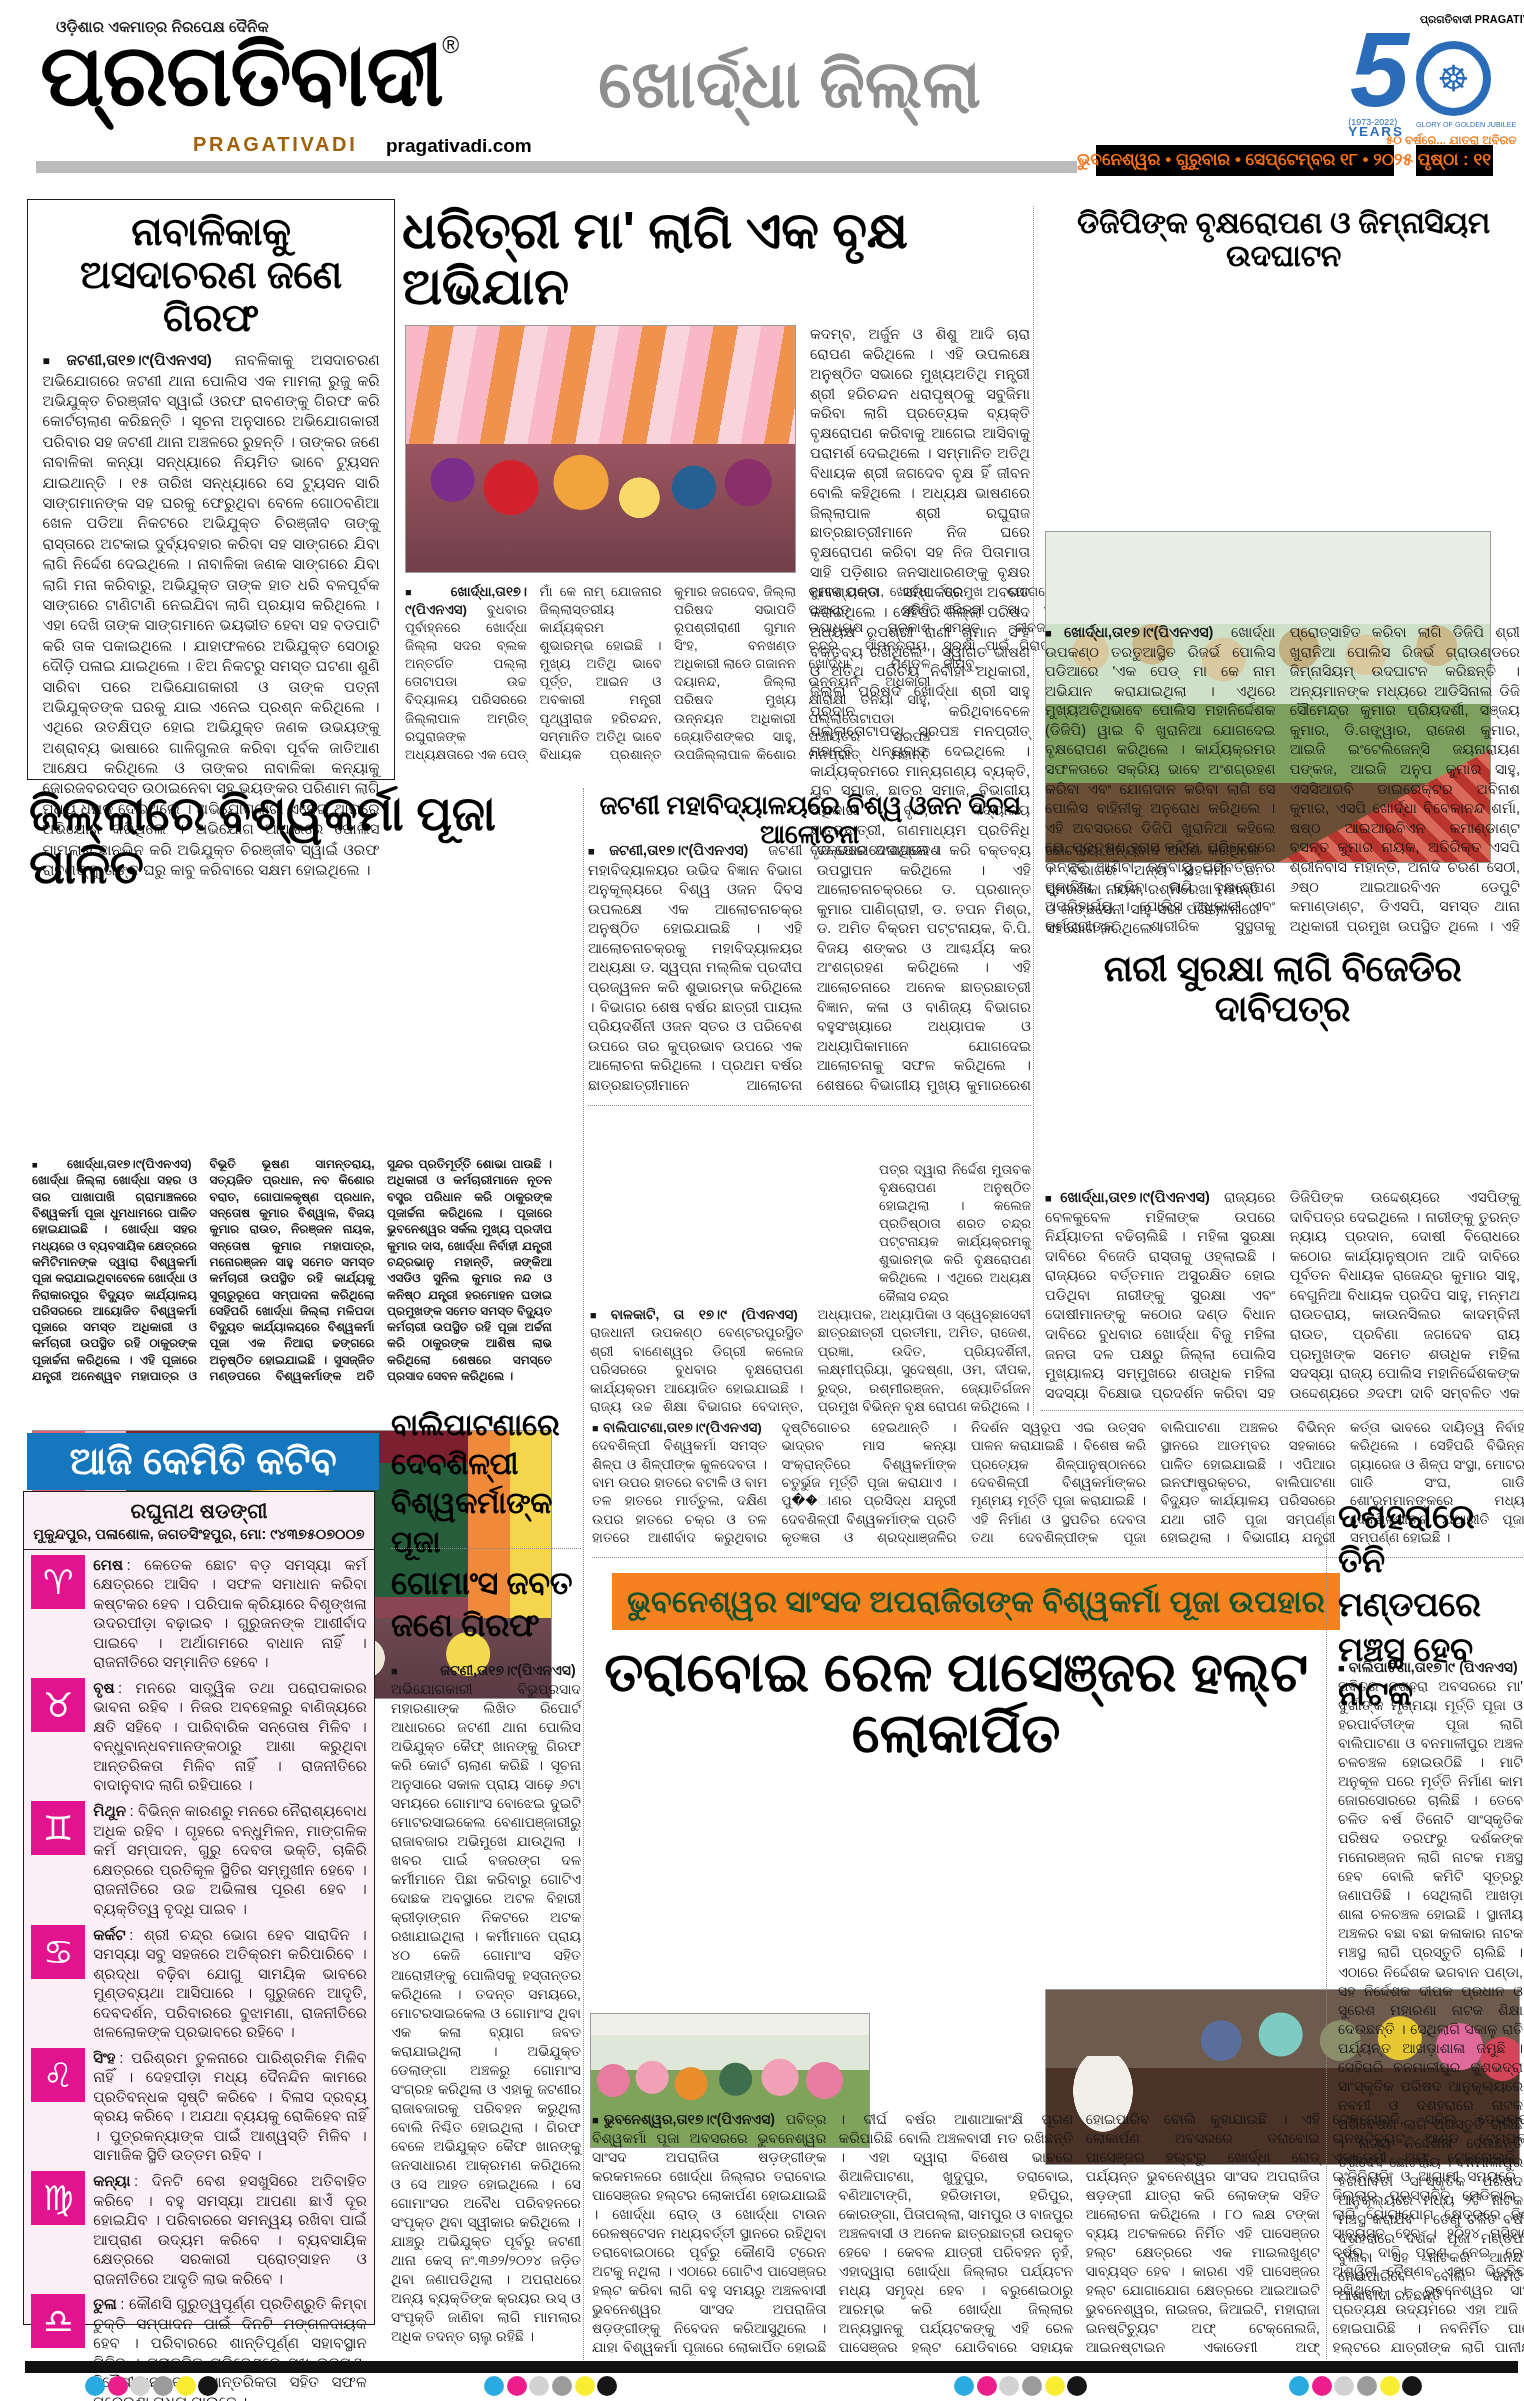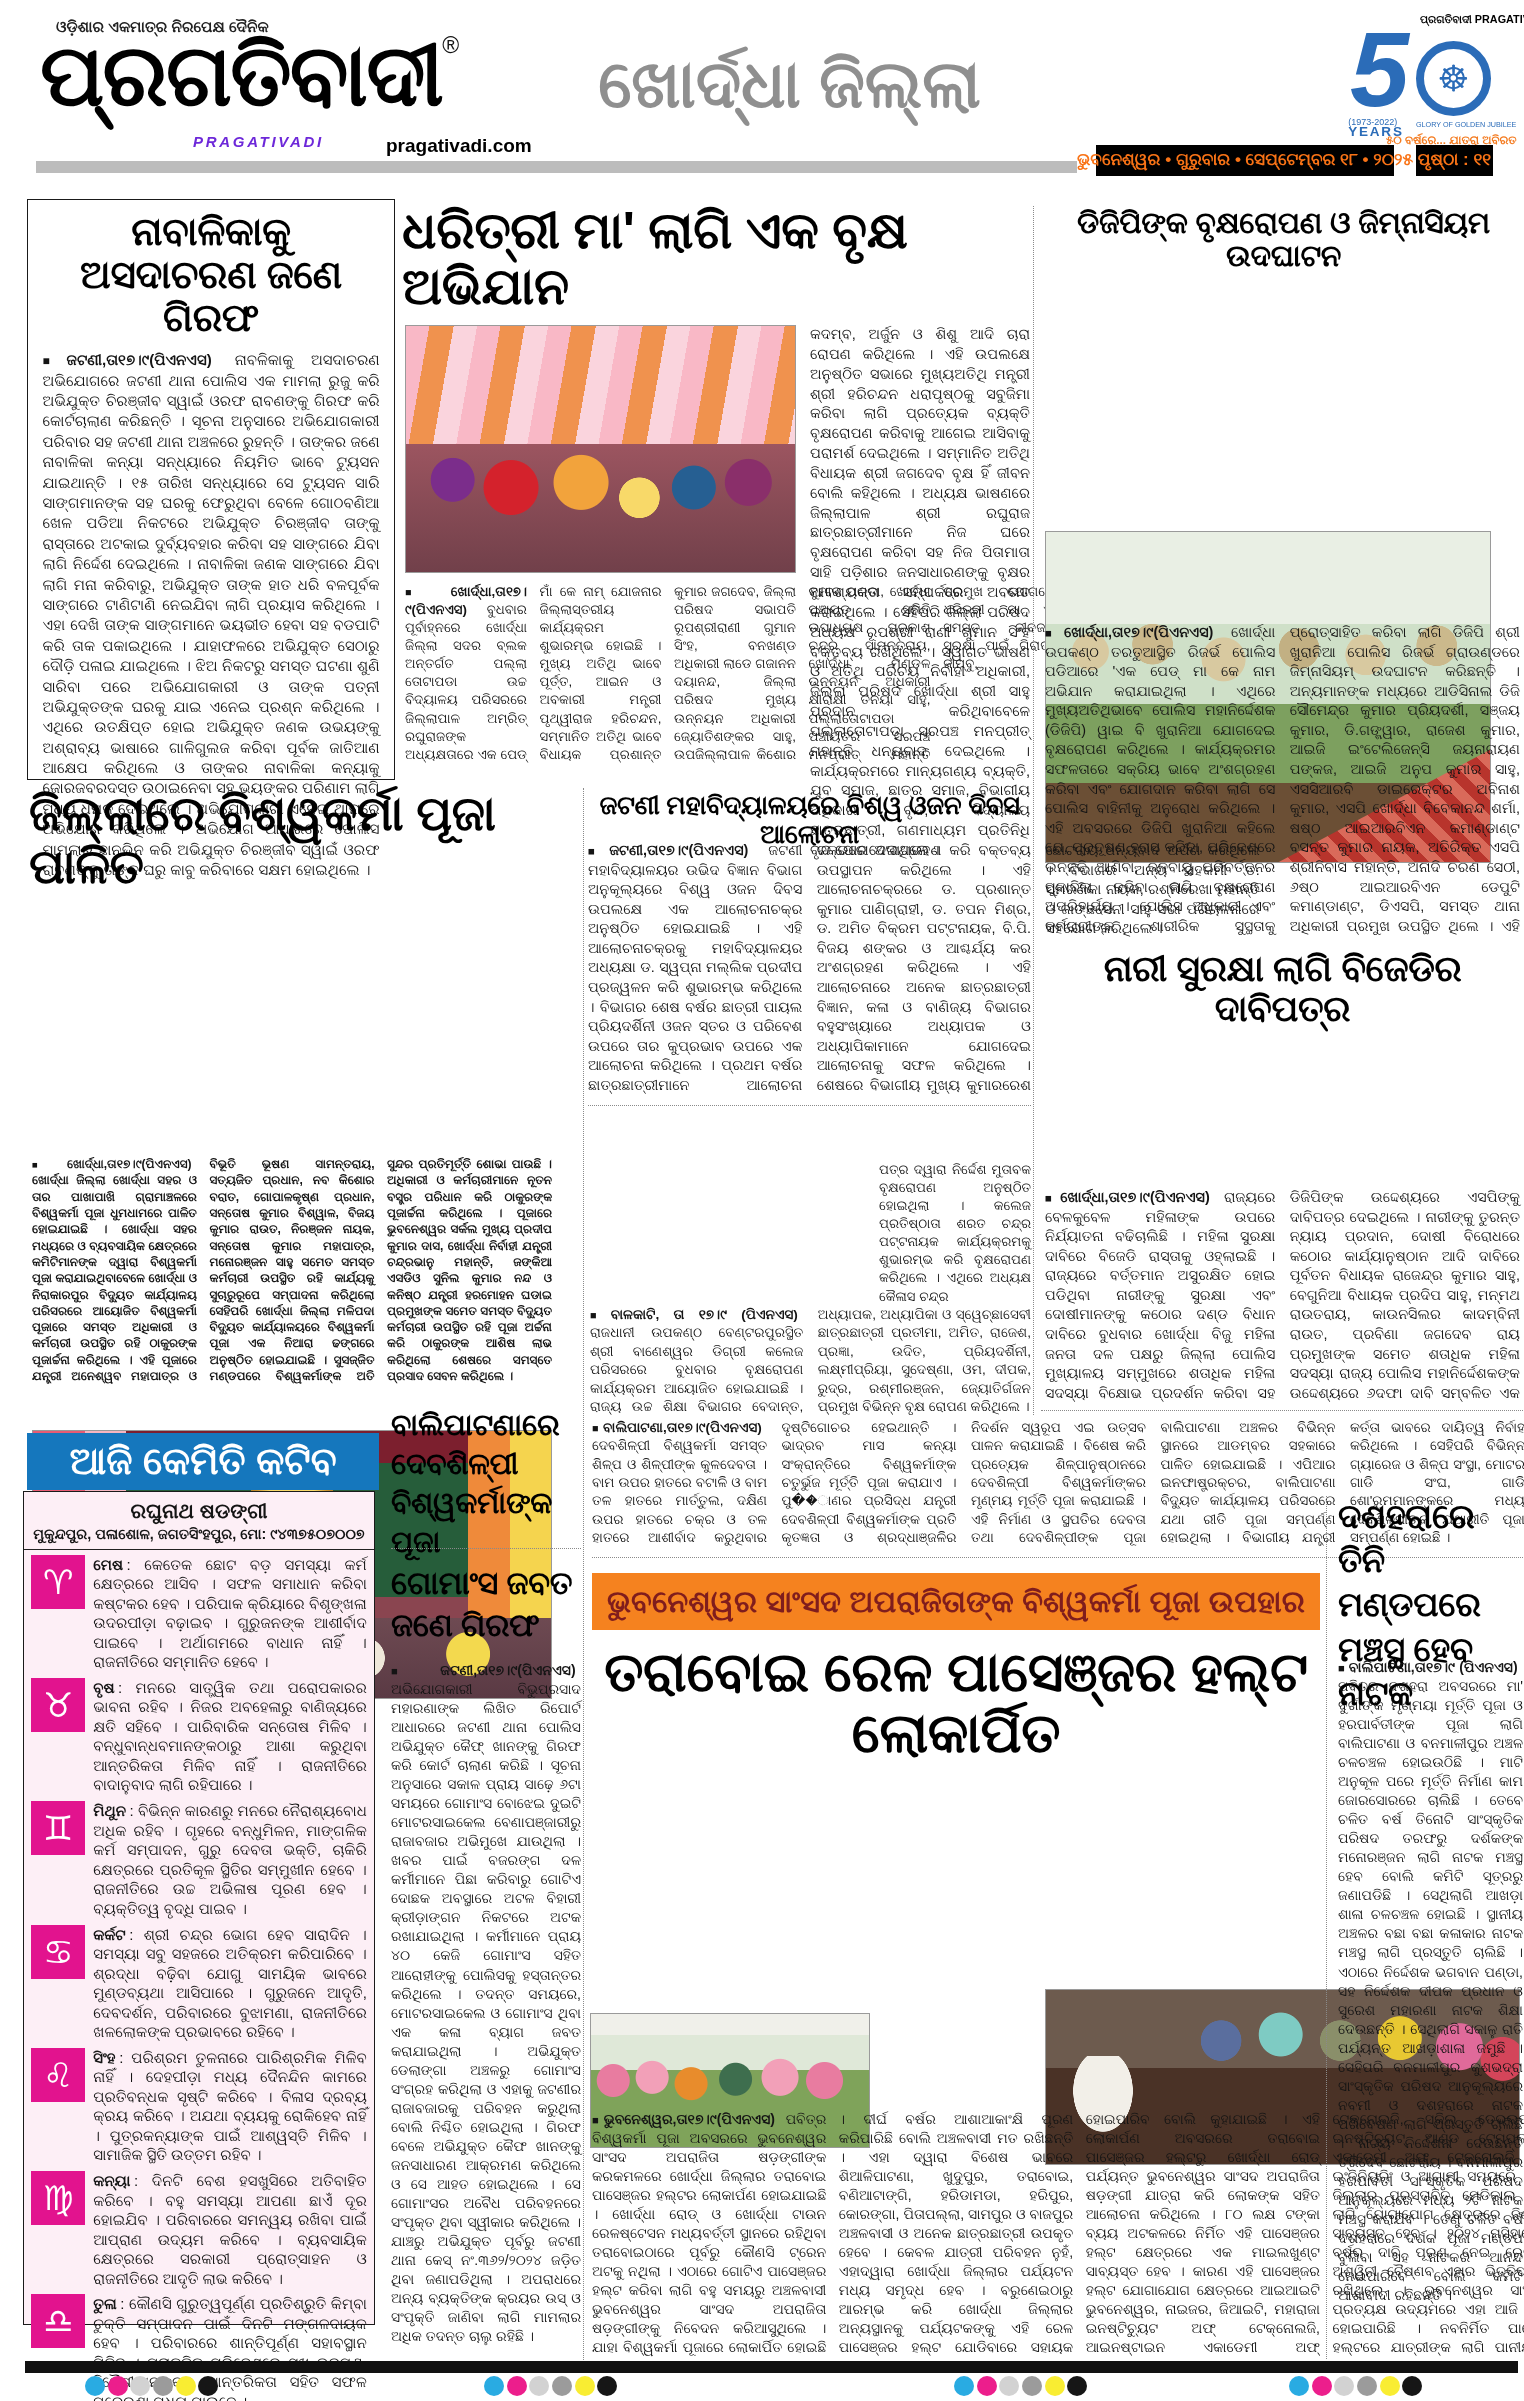--- a/index.html
+++ b/index.html
@@ -28,21 +28,21 @@
   .cols-5{column-count:5;column-gap:14.4px;}
   .photo{border:0.9px solid #9a9a9a;position:relative;overflow:hidden;}
   .dotted-v{border-left:1.8px dotted #8a8a8a;width:0;}
   .dotted-h{border-top:1.8px dotted #8a8a8a;height:0;}
   .boxed{border:1.8px solid #1a1a1a;background:#fff;}
 
   
   .tagline{font-size:15.2px;font-weight:bold;color:#222;}
   .logo-odia{font-size:86px;font-weight:bold;color:#000;line-height:1;letter-spacing:-1.8px;}
   .logo-reg{font-size:23px;vertical-align:top;}
-  .logo-latin{font-size:15px;font-weight:bold;letter-spacing:2.7px;color:#6d28d9;font-style:italic;}
+  .logo-latin{font-size:20px;font-weight:bold;letter-spacing:2.7px;color:#a16207;}
   .website{font-size:19px;font-weight:bold;color:#000;}
   .section-title{font-size:66px;font-weight:bold;color:#8f8f8f;text-align:center;line-height:1.05;}
   .gray-rule{background:var(--gray-bar);}
   .black-box{background:var(--date-box-bg);color:#f97316;font-weight:bold;font-size:17px;
     display:flex;align-items:center;justify-content:center;white-space:nowrap;}
   .anniv{width:175px;height:136px;}
   .anniv-5{position:absolute;left:0;top:5.4px;font-size:106px;font-weight:bold;font-style:italic;
     color:var(--masthead-blue);line-height:1;}
   .anniv-ring{position:absolute;left:66px;top:30.5px;width:75px;height:75px;border-radius:50%;
     border:8px solid var(--masthead-blue);background:#fff;display:flex;align-items:center;justify-content:center;}
@@ -58,22 +58,22 @@
     display:flex;align-items:center;justify-content:center;}
   .horo-box{background:var(--horoscope-bg);}
   .horo-name{font-size:20.6px;font-weight:bold;text-align:center;padding-top:7.2px;}
   .horo-addr{font-size:14.4px;font-weight:bold;text-align:center;padding:2.7px 5.4px 6.3px;border-bottom:1.8px solid #222;}
   .sign-row{display:flex;align-items:flex-start;padding:4.5px 7.2px 1.8px 7.2px;}
   .sign-icon{flex:0 0 54px;height:54px;margin-right:8px;background:var(--zodiac-magenta);
     color:#fff;display:flex;align-items:center;justify-content:center;font-size:34px;}
   .sign-text{font-size:15px;line-height:1.3;text-align:justify;}
   .sign-text b{margin-right:3.6px;}
 
-  .banner-orange{background:var(--banner-orange);color:#7f1d1d;font-weight:bold;font-size:30.5px;
-    display:flex;align-items:center;justify-content:center;}
+  .banner-orange{background:var(--banner-orange);color:#14532d;font-weight:bold;font-size:30.5px;
+    display:flex;align-items:center;justify-content:center;margin-left:20px;}
 
   
   .ph-ceremony{background:
     repeating-linear-gradient(100deg,#f9b8c6 0 23px,#f0924e 23px 47px,#fad4dd 47px 70px);}
   .ph-ceremony .crowd{position:absolute;left:0;right:0;bottom:0;height:52%;
     background:
      radial-gradient(circle at 12% 28%,#7b2d8b 0 21.5px,transparent 22.4px),
      radial-gradient(circle at 27% 34%,#d4222c 0 27px,transparent 28px),
      radial-gradient(circle at 45% 30%,#f2a33c 0 27px,transparent 28px),
      radial-gradient(circle at 60% 42%,#f8d969 0 20px,transparent 20.6px),

